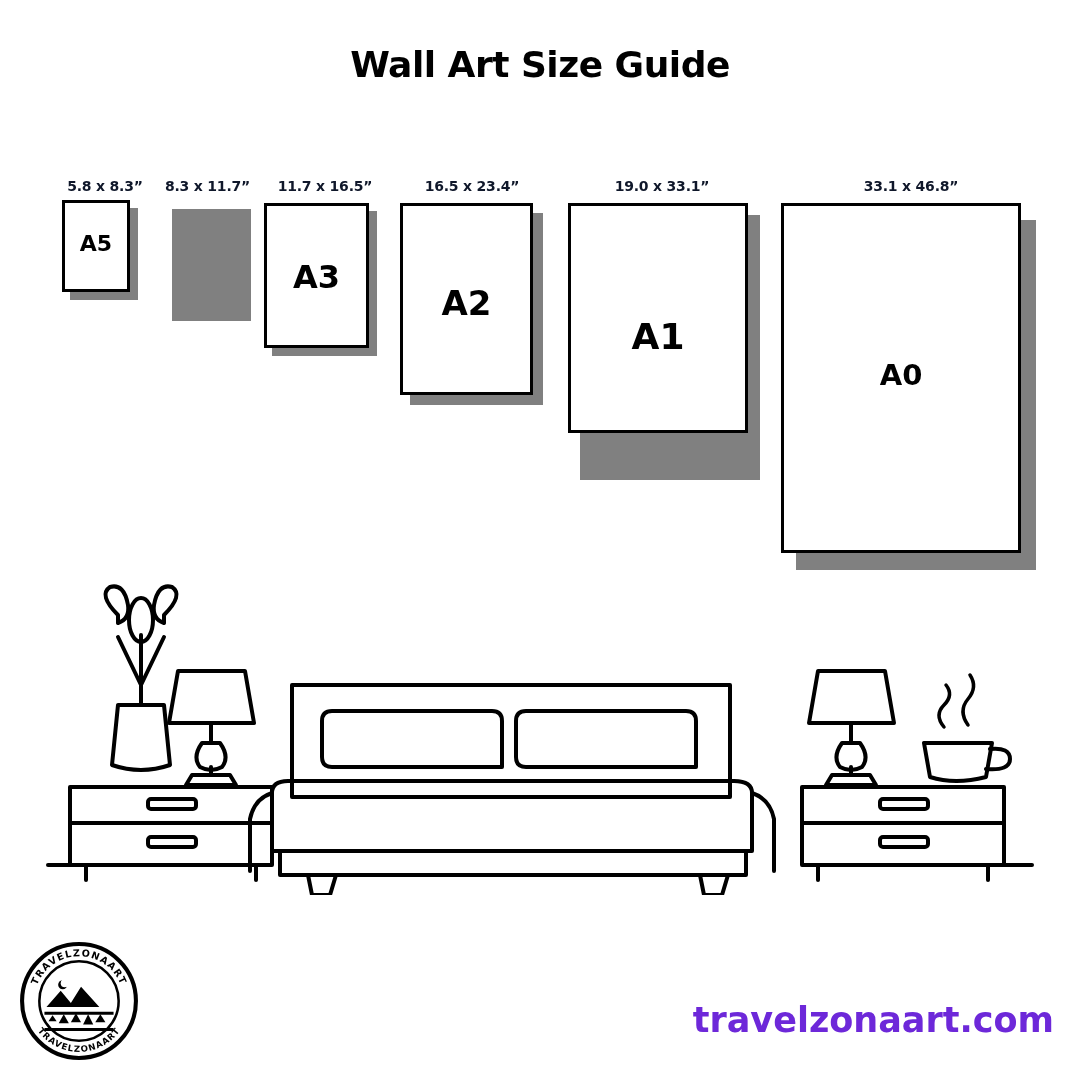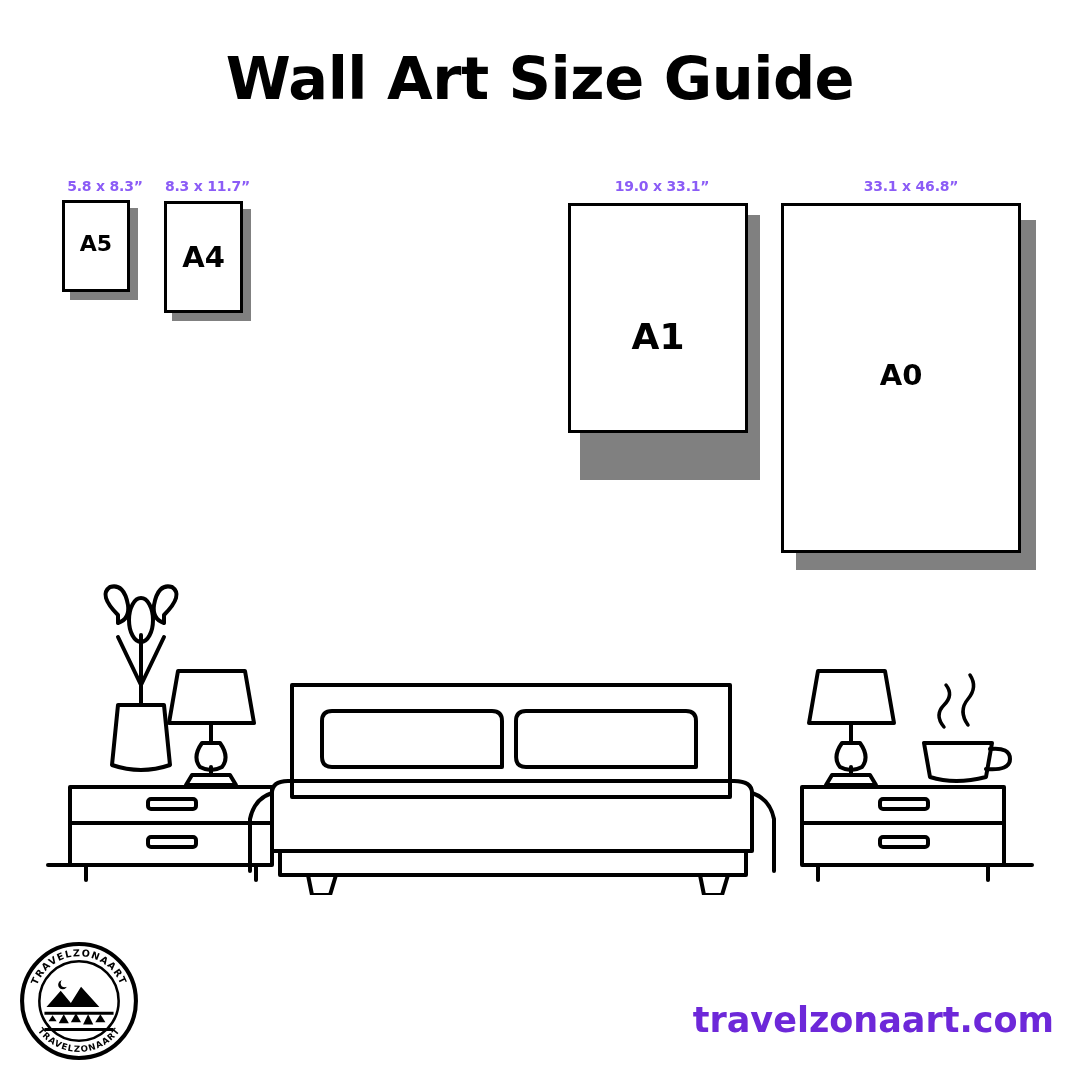--- a/index.html
+++ b/index.html
@@ -21,21 +21,21 @@
     height: 1080px;
   }
 
   
   #title {
     position: absolute;
     left: 0;
     top: 44px;
     width: 1080px;
     text-align: center;
-    font-size: 59px;
+    font-size: 36px;
     font-weight: bold;
     letter-spacing: -0.5px;
     color: #000;
     font-family: "DejaVu Sans", sans-serif;
   }
 
   
   #frames {
     position: absolute;
     left: 0;
@@ -62,21 +62,21 @@
     text-align: center;
     font-weight: bold;
     color: #000;
   }
   .frame-dims {
     position: absolute;
     width: 100%;
     text-align: center;
     font-size: 14px;
     font-weight: bold;
-    color: #8b5cf6;
+    color: #0f172a;
     letter-spacing: -0.2px;
   }
 
   
   #furniture {
     position: absolute;
     left: 40px;
     top: 575px;
     width: 1000px;
     height: 320px;
@@ -113,26 +113,37 @@
       <div class="frame-dims" style="left:-10px; top:-2px; width:110px;">5.8 x 8.3”</div>
       <div class="frame-shadow" style="left:10px; top:28px; width:68px; height:92px;"></div>
       <div class="frame-box" style="left:2px; top:20px; width:68px; height:92px;">
         <div class="frame-label" style="top:28px; font-size:22px;">A5</div>
       </div>
     </div>
 
     <div class="frame-group" style="left:155px; top:180px; width:110px; height:150px;">
       <div class="frame-dims" style="left:-5px; top:-2px; width:115px;">8.3 x 11.7”</div>
       <div class="frame-shadow" style="left:17px; top:29px; width:79px; height:112px;"></div>
-      <div class="frame-box" style="left:9px; top:21px; width:79px; height:112px;">
-        <div class="frame-label" style="top:36px; font-size:29px;">A4</div>
-      </div>
-    </div>
-
-
+    </div>
+
+    <div class="frame-group" style="left:260px; top:180px; width:130px; height:200px;">
+      <div class="frame-dims" style="left:5px; top:-2px; width:120px;">11.7 x 16.5”</div>
+      <div class="frame-shadow" style="left:12px; top:31px; width:105px; height:145px;"></div>
+      <div class="frame-box" style="left:4px; top:23px; width:105px; height:145px;">
+        <div class="frame-label" style="top:52px; font-size:32px;">A3</div>
+      </div>
+    </div>
+
+    <div class="frame-group" style="left:395px; top:180px; width:160px; height:250px;">
+      <div class="frame-dims" style="left:12px; top:-2px; width:130px;">16.5 x 23.4”</div>
+      <div class="frame-shadow" style="left:15px; top:33px; width:133px; height:192px;"></div>
+      <div class="frame-box" style="left:5px; top:23px; width:133px; height:192px;">
+        <div class="frame-label" style="top:77px; font-size:34px;">A2</div>
+      </div>
+    </div>
 
     <div class="frame-group" style="left:565px; top:180px; width:200px; height:320px;">
       <div class="frame-dims" style="left:22px; top:-2px; width:150px;">19.0 x 33.1”</div>
       <div class="frame-shadow" style="left:15px; top:35px; width:180px; height:265px;"></div>
       <div class="frame-box" style="left:3px; top:23px; width:180px; height:230px;">
         <div class="frame-label" style="top:110px; font-size:36px;">A1</div>
       </div>
     </div>
 
     <div class="frame-group" style="left:778px; top:180px; width:262px; height:410px;">

